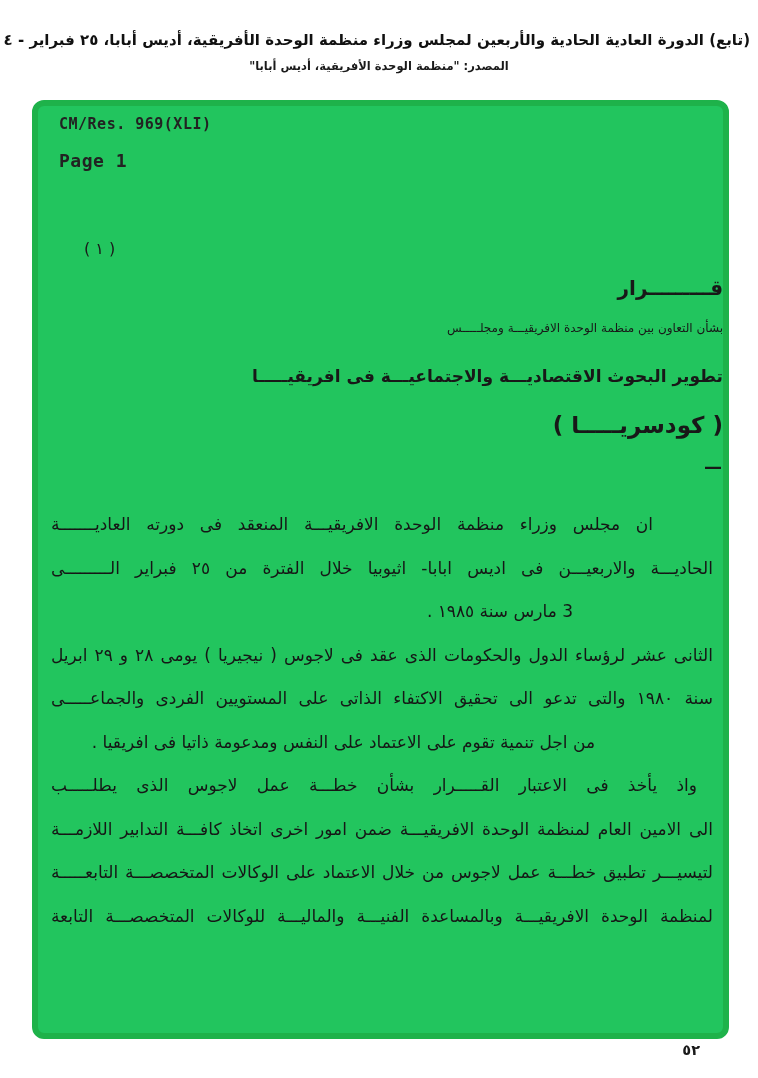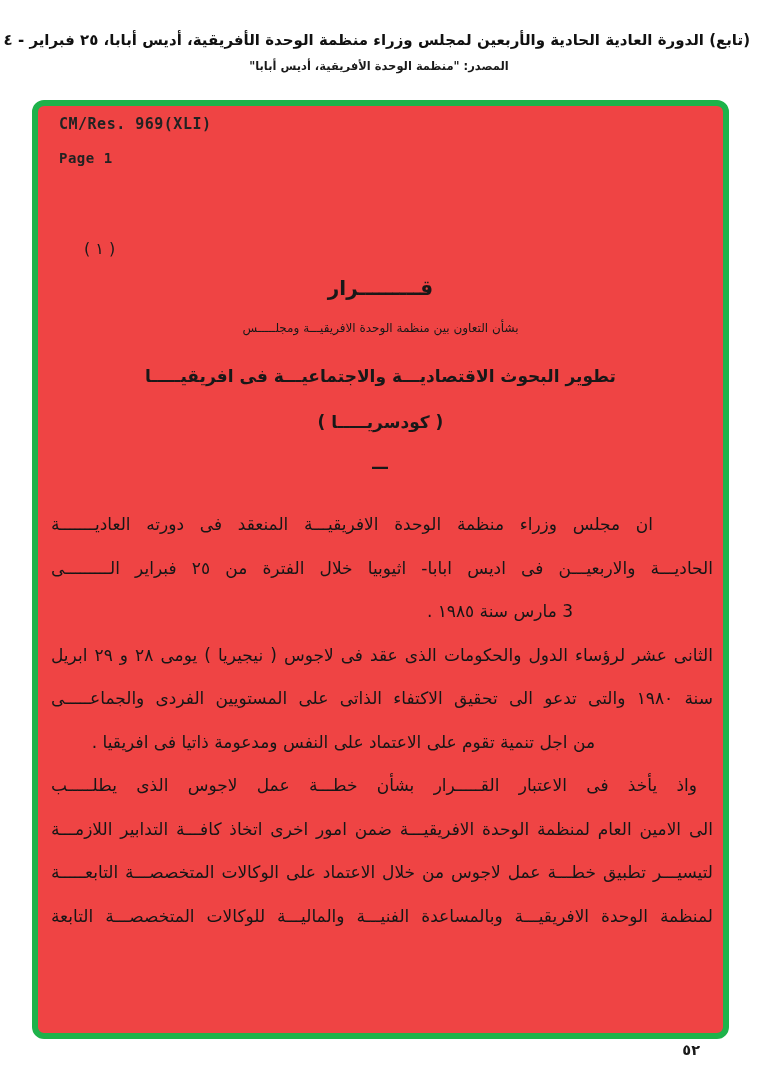--- a/index.html
+++ b/index.html
@@ -13,41 +13,41 @@
     direction:rtl;font-weight:bold;font-size:15px;letter-spacing:0.2px;
     color:#111;white-space:nowrap;
   }
   .hdr2{
     position:absolute;top:59px;left:8px;right:8px;text-align:center;
     direction:rtl;font-weight:bold;font-size:11.5px;color:#1a1a1a;
   }
   
   .doc{
     position:absolute;left:32px;top:100px;width:685px;height:927px;
-    border:6px solid #1eb24a;border-radius:12px;background:#ef4444;
+    border:6px solid #1eb24a;border-radius:12px;background:#22c55e;
   }
   .ref{
     position:absolute;left:21px;top:9px;
     font-family:"DejaVu Sans Mono",monospace;font-size:15px;
     letter-spacing:0.5px;color:#222;font-weight:bold;
   }
   .pagelbl{
     position:absolute;left:21px;top:44px;
-    font-family:"DejaVu Sans Mono",monospace;font-size:14px;
+    font-family:"DejaVu Sans Mono",monospace;font-size:18px;
     letter-spacing:0.5px;color:#222;font-weight:bold;
   }
   .itemnum{
     position:absolute;left:46px;top:133px;font-size:16px;color:#1a1a1a;
     letter-spacing:2px;
   }
-  .ctr{position:absolute;left:0;right:0;text-align:center;direction:rtl;}
+  .ctr{position:absolute;left:0;right:0;text-align:right;direction:rtl;}
   .title{top:170px;font-size:20px;font-weight:bold;}
   .sub1{top:215px;font-size:12px;font-weight:normal;}
   .sub2{top:260px;font-size:17px;font-weight:bold;}
-  .sub3{top:306px;font-size:17px;font-weight:bold;}
+  .sub3{top:306px;font-size:23px;font-weight:bold;}
   .sep{top:350px;font-size:18px;font-weight:bold;letter-spacing:1px;}
   
   .body{
     position:absolute;top:397px;left:13px;right:10px;direction:rtl;
     font-size:17px;line-height:43.5px;color:#161616;
   }
   .bl{text-align:justify;text-align-last:justify;white-space:normal;overflow:hidden;height:43.5px;}
   .bl.first-p1{padding-right:60px;}
   .bl.first-sm{padding-right:16px;}
   .bl.end-center{text-align:right;text-align-last:right;padding-right:140px;}

